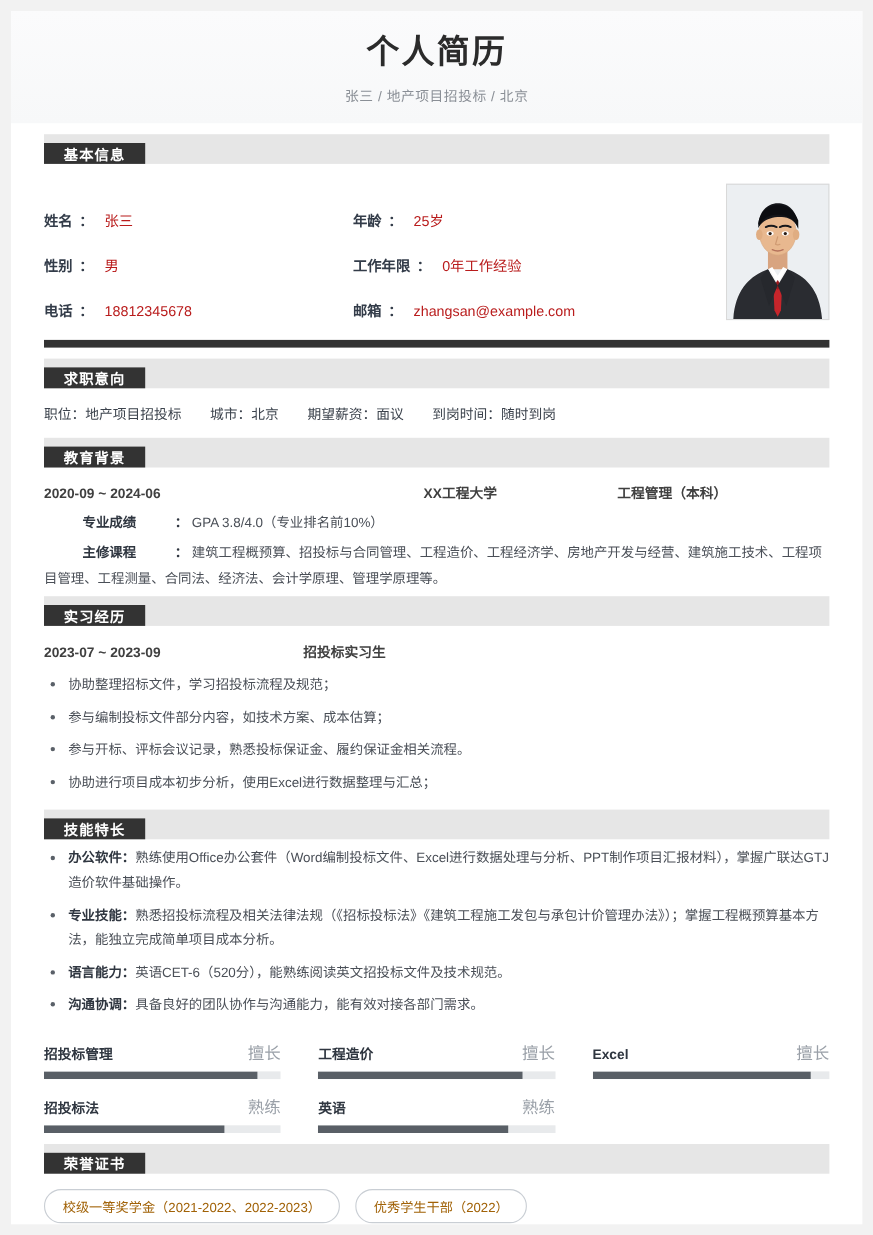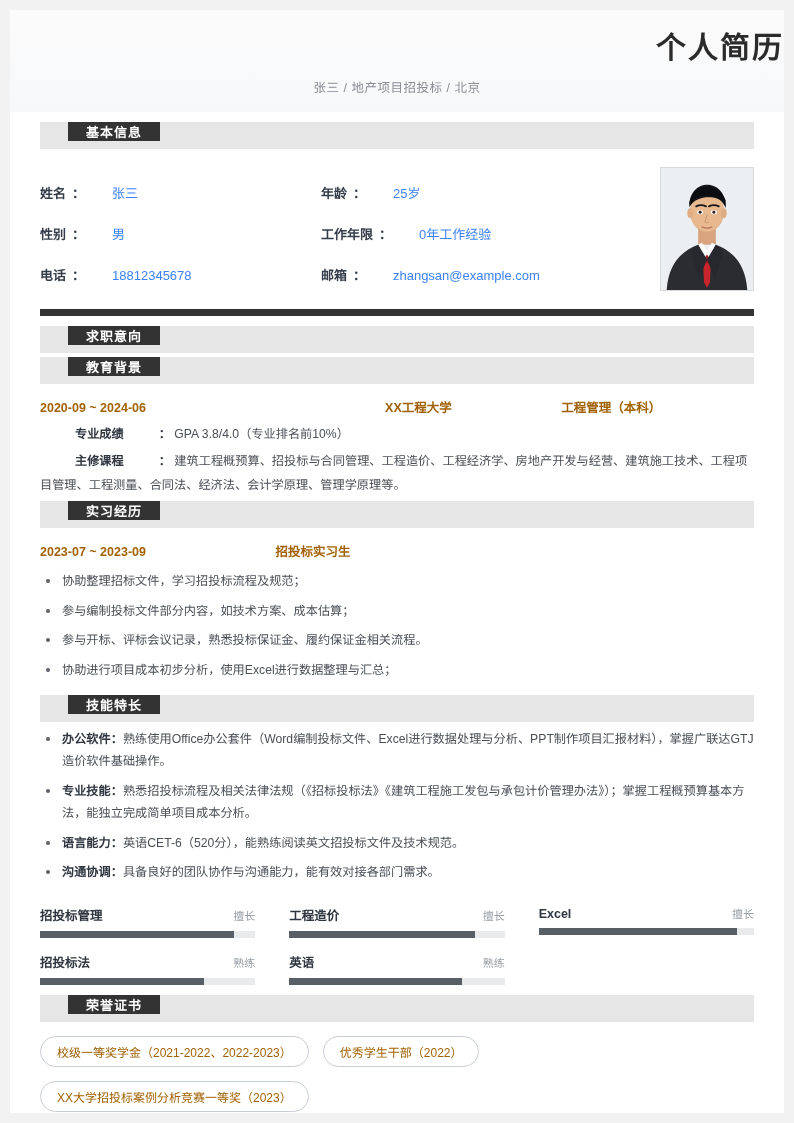--- a/index.html
+++ b/index.html
@@ -26,71 +26,69 @@
     background: linear-gradient(180deg, #fbfbfc 0%, #f7f8f9 100%);
     padding: 18px 0 16px;
     text-align: center;
   }
   .resume-title {
     font-size: 30px;
     font-weight: bold;
     color: #2b2b2b;
     letter-spacing: 2px;
     line-height: 1.3;
-    text-align: right;
   }
   .resume-subtitle {
     margin-top: 10px;
     font-size: 12.5px;
     color: #8a8f96;
     letter-spacing: 0.5px;
   }
 
   
   .section-head {
     display: flex;
-    align-items: flex-start;
+    align-items: flex-end;
     background: #e6e6e6;
     height: 27px;
     margin-top: 10px;
-    padding-left: 28px;
   }
   .section-head .tab {
     background: #333333;
     color: #ffffff;
     font-size: 13px;
     font-weight: bold;
     letter-spacing: 1px;
     padding: 0 18px;
     display: flex;
     align-items: center;
   }
   .section-head.tight { margin-top: 4px; }
 
   
   .basic-wrap {
     display: flex;
-    align-items: center;
+    align-items: flex-end;
     padding: 18px 0 8px;
   }
   .basic-fields {
     flex: 1;
     display: grid;
     grid-template-columns: 1fr 1.15fr;
     row-gap: 22px;
     padding-top: 8px;
   }
   .field { display: flex; align-items: baseline; font-size: 13px; }
   .field .lbl {
     font-weight: bold;
     color: #333c49;
     white-space: nowrap;
   }
   .field .colon { color: #333c49; font-weight: bold; margin: 0 4px 0 6px; }
-  .field .val { color: #3b82f6; margin-left: 23px; }
+  .field .val { color: #b91c1c; margin-left: 6px; }
 
   .photo-frame {
     width: 94px;
     height: 124px;
     border: 1px solid #d9d9d9;
     background: #eceff2;
     margin-left: 16px;
     overflow: hidden;
     flex: none;
   }
@@ -111,21 +109,21 @@
     padding: 13px 0 9px;
     flex-wrap: wrap;
   }
 
   
   .entry-row {
     display: flex;
     align-items: baseline;
     font-size: 12.5px;
     font-weight: bold;
-    color: #a16207;
+    color: #404040;
     padding: 13px 0 4px;
   }
   .entry-row .c1 { width: 33%; }
   .entry-row .c2 { width: 40%; text-align: center; }
   .entry-row .c3 { width: 27%; text-align: left; }
 
   .detail-line {
     font-size: 12.2px;
     color: #4a4f57;
     line-height: 1.95;
@@ -168,21 +166,21 @@
     justify-content: space-between;
     align-items: baseline;
     margin-bottom: 7px;
   }
   .bar-item .bar-name {
     font-size: 12.5px;
     font-weight: bold;
     color: #2f3640;
   }
   .bar-item .bar-level {
-    font-size: 11px;
+    font-size: 15px;
     color: #9aa0a8;
     margin-left: 40px;
   }
   .bar-track {
     height: 7px;
     background: #e8eaec;
     width: 100%;
     overflow: hidden;
   }
   .bar-fill {
@@ -296,20 +294,26 @@
 
           <path d="M42 60 q5 2.4 10 0" stroke="#b4715a" stroke-width="1.3" fill="none" stroke-linecap="round"></path>
         </svg>
       </div>
     </div>
 
     <div class="thick-rule"></div>
 
     <div class="section-head">
       <div class="tab">求职意向</div>
+    </div>
+    <div class="intent-row">
+      <span>职位：地产项目招投标</span>
+      <span>城市：北京</span>
+      <span>期望薪资：面议</span>
+      <span>到岗时间：随时到岗</span>
     </div>
 
     <div class="section-head tight">
       <div class="tab">教育背景</div>
     </div>
     <div class="entry-row">
       <span class="c1">2020-09 ~ 2024-06</span>
       <span class="c2">XX工程大学</span>
       <span class="c3">工程管理（本科）</span>
     </div>

